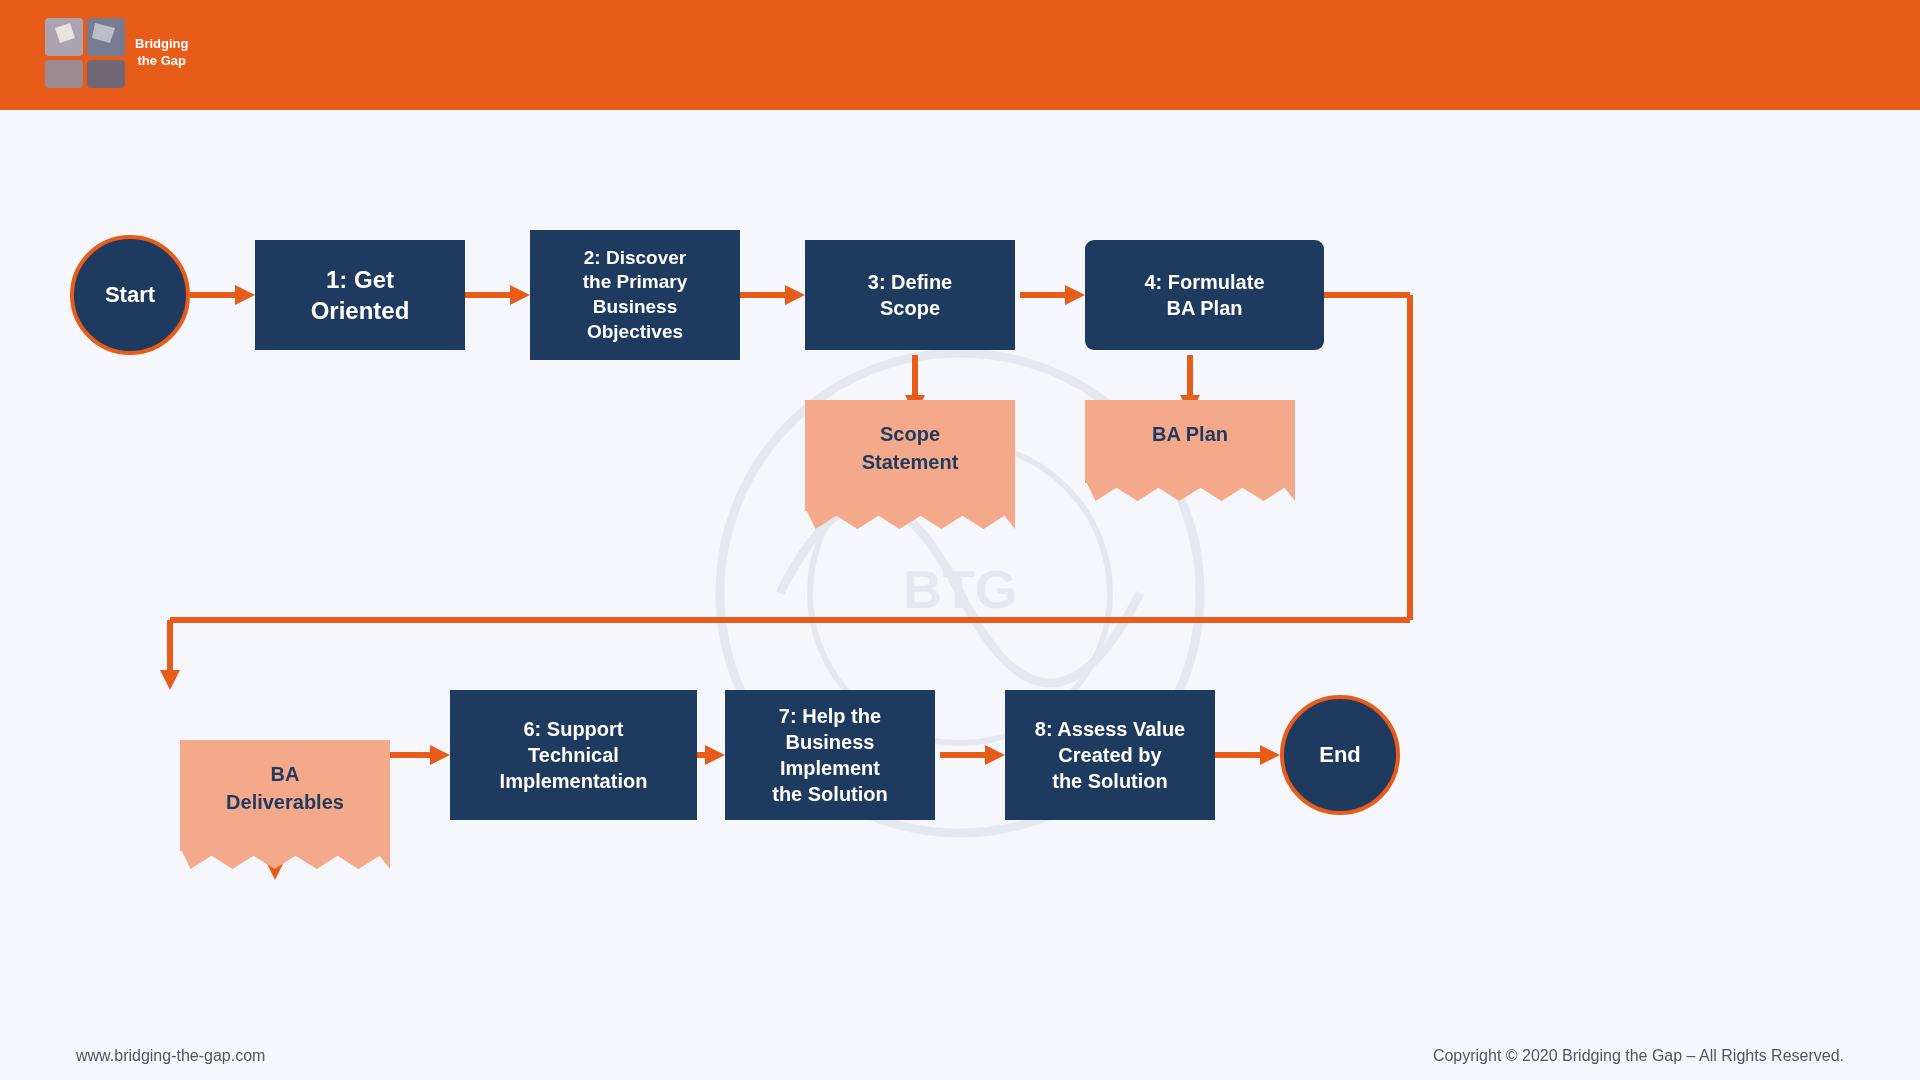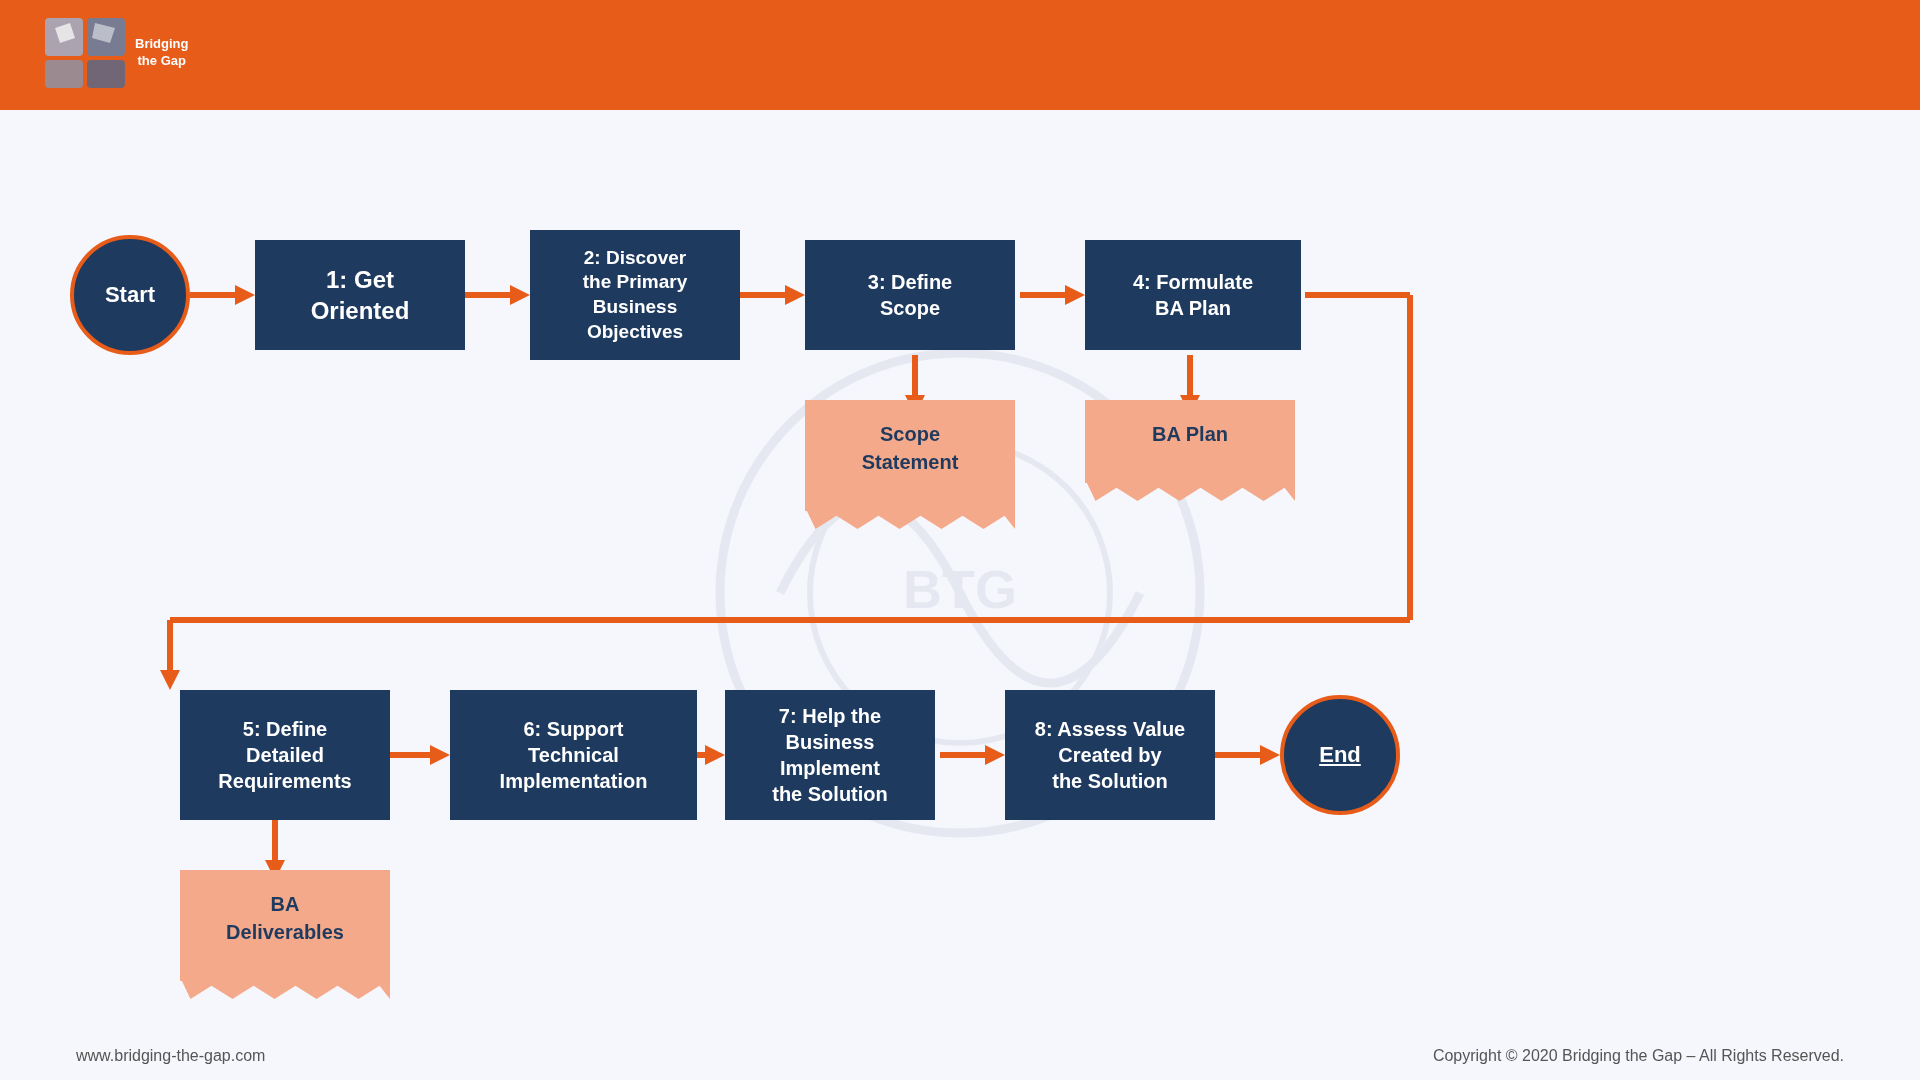--- a/index.html
+++ b/index.html
@@ -89,21 +89,21 @@
       align-items: center;
       justify-content: center;
       text-align: center;
       padding: 15px 20px;
       line-height: 1.3;
     }
 
     .node-step1 { width: 210px; height: 110px; }
     .node-step2 { width: 210px; height: 130px; }
     .node-step3 { width: 210px; height: 110px; }
-    .node-step4 { width: 216px; height: 110px; }
+    .node-step4 { width: 239px; height: 110px; border-radius: 9px; }
 
     .node-step5 { width: 210px; height: 130px; }
     .node-step6 { width: 247px; height: 130px; }
     .node-step7 { width: 210px; height: 130px; }
     .node-step8 { width: 210px; height: 130px; }
 
     
     .doc-node {
       background: #F4A98A;
       color: #1e3a5f;
@@ -272,23 +272,20 @@
         <span>4: Formulate<br>BA Plan</span>
       </div>
       <div style="height:50px;"></div>
 
       <div class="doc-node">
         <span>BA Plan</span>
       </div>
     </div>
 
     <div style="position:absolute; left:120px; top:550px;">
-      <div class="rect-node node-step5">
-        <span>5: Define<br>Detailed<br>Requirements</span>
-      </div>
       <div style="height:50px;"></div>
 
       <div class="doc-node">
         <span>BA<br>Deliverables</span>
       </div>
     </div>
 
     <div style="position:absolute; left:390px; top:550px;">
       <div class="rect-node node-step6">
         <span>6: Support<br>Technical<br>Implementation</span>
@@ -301,21 +298,21 @@
       </div>
     </div>
 
     <div style="position:absolute; left:945px; top:550px;">
       <div class="rect-node node-step8">
         <span>8: Assess Value<br>Created by<br>the Solution</span>
       </div>
     </div>
 
     <div style="position:absolute; left:1220px; top:555px;">
-      <div class="circle-node" style="width:120px;height:120px;text-decoration:underline;">
+      <div class="circle-node" style="width:120px;height:120px;">
         <span>End</span>
       </div>
     </div>
 
   </div>
 
   <div id="footer">
     <span>www.bridging-the-gap.com</span>
     <span>Copyright © 2020 Bridging the Gap – All Rights Reserved.</span>
   </div>

